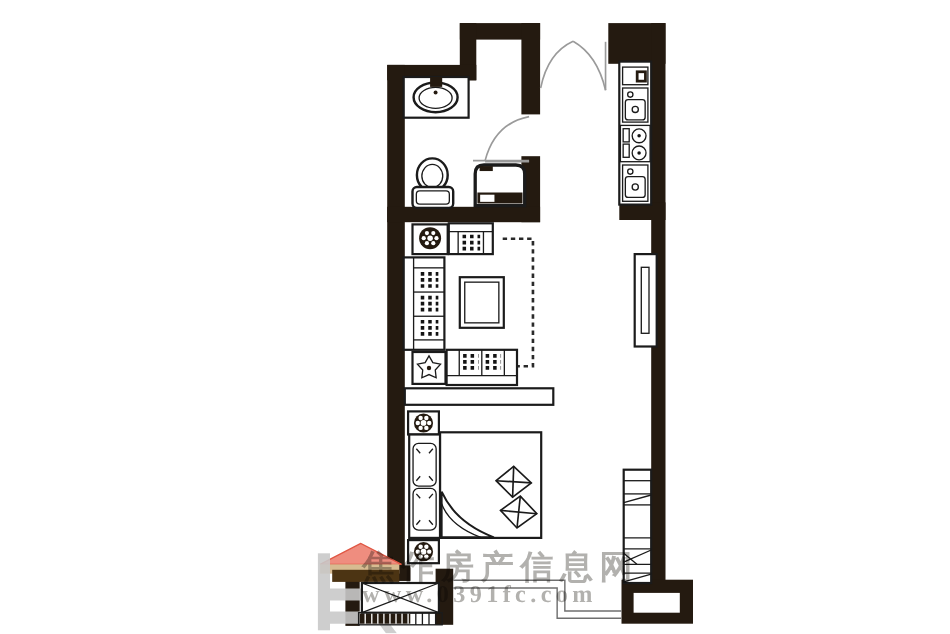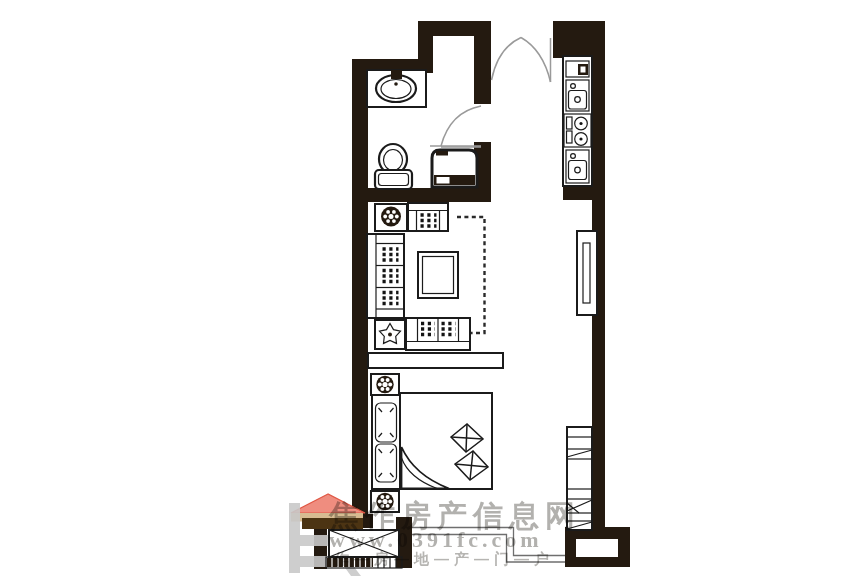--- a/index.html
+++ b/index.html
@@ -269,15 +269,14 @@
     </g>
 
     <path class="rail" d="M412 527.5 H513.5 V555.5 H565"></path>
     <path class="rail" d="M412 534.5 H506.5 V562 H565"></path>
   </g>
 
 </svg>
 
 <div class="wm wm-title">焦作房产信息网</div>
 <div class="wm wm-url">www.0391fc.com</div>
-<div class="wm wm-tag">作—房—地—产—门—户</div>
 
 </div>
 
 </body></html>

